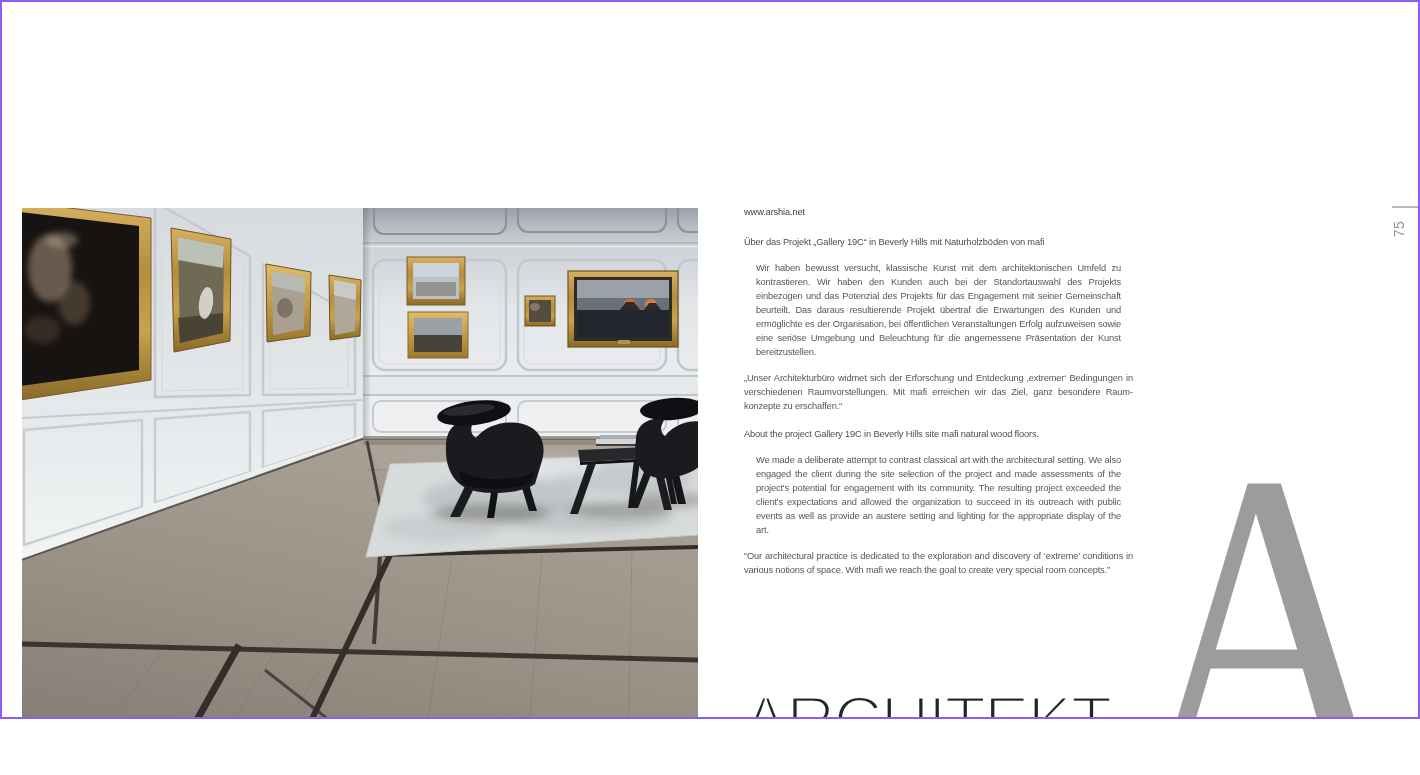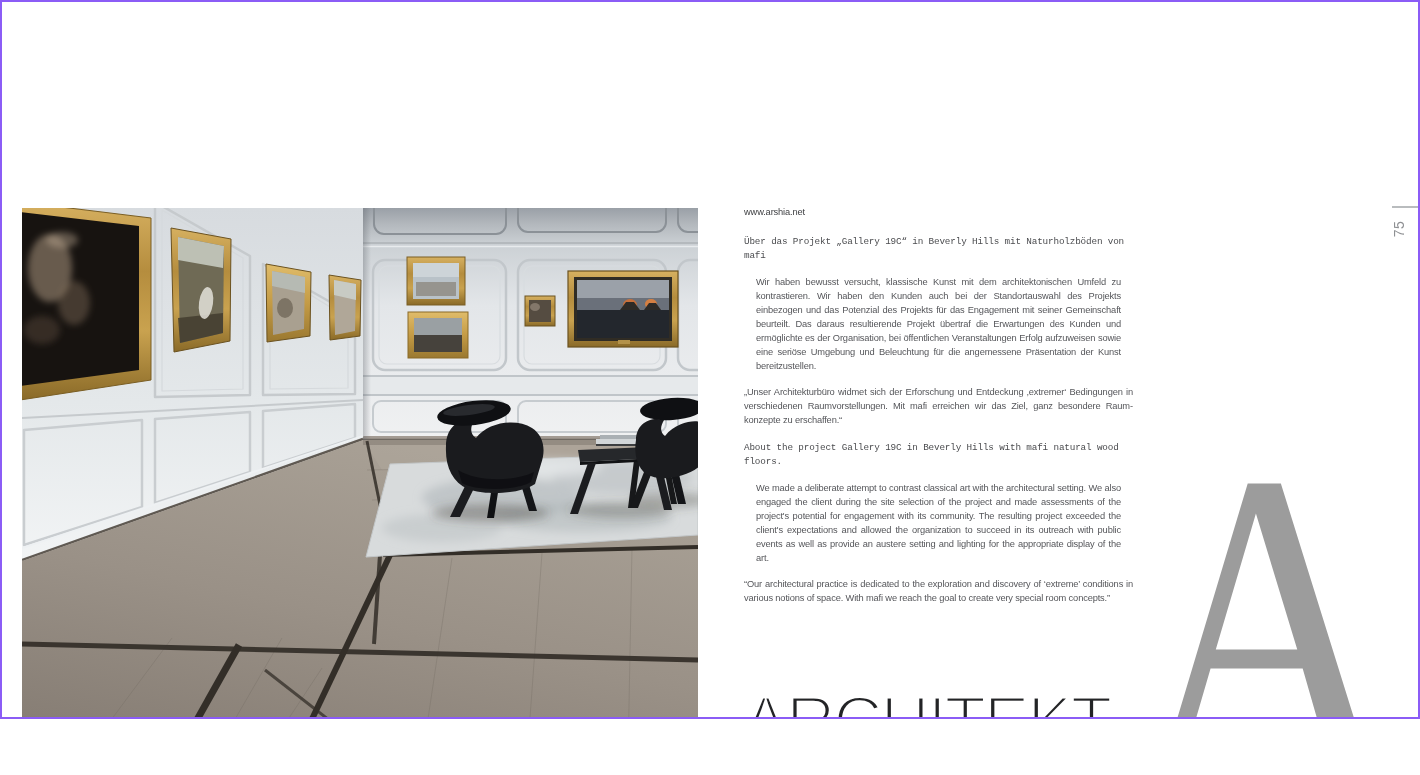--- a/index.html
+++ b/index.html
@@ -13,21 +13,21 @@
     letter-spacing:1px;color:#3a3a3c;font-weight:400;white-space:nowrap;
     -webkit-text-stroke:2px #ffffff;
   }
   .photo{position:absolute;left:20px;top:206px;width:676px;height:551px;}
   .photo svg{display:block;}
   .col{
     position:absolute;left:742px;top:203px;width:389px;
     color:#55565a;font-size:9.3px;line-height:14px;letter-spacing:-0.15px;
   }
   .col .link{margin:0 0 16px 0;color:#3e3f42;}
-  .col h2{font-size:9.3px;font-weight:400;margin:0 0 2px 0;color:#4b4c4f;letter-spacing:-0.15px;font-family:Liberation Mono, monospace;}
+  .col h2{font-size:9.3px;font-weight:400;margin:0 0 2px 0;color:#4b4c4f;letter-spacing:-0.15px;}
   .col p{margin:12px;text-align:justify;hyphens:manual;}
   .col .quote{margin:0 0 14px 0;}
   .architekt{
     position:absolute;left:741px;top:684px;font-size:68px;line-height:1;
     letter-spacing:-2px;color:#232426;white-space:nowrap;
     -webkit-text-stroke:3px #ffffff;
   }
   .bigA{position:absolute;left:0;top:0;pointer-events:none;}
   .pagenum-line{position:absolute;left:1390px;top:204px;width:29px;height:2px;background:#b9bcbe;}
   .pagenum{
@@ -275,21 +275,21 @@
     </svg>
   </figure>
 
   <div class="col">
     <p class="link">www.arshia.net</p>
 
     <h2>Über das Projekt „Gallery 19C“ in Beverly Hills mit Naturholzböden von mafi</h2>
     <p>Wir haben bewusst versucht, klassische Kunst mit dem architektonischen Umfeld zu kontras­tieren. Wir haben den Kunden auch bei der Standortauswahl des Projekts einbezogen und das Potenzial des Projekts für das Engagement mit seiner Gemeinschaft beurteilt. Das daraus resultierende Projekt übertraf die Erwartungen des Kunden und ermöglichte es der Organisa­tion, bei öffentlichen Veranstaltungen Erfolg aufzuweisen sowie eine seriöse Umgebung und Beleuchtung für die angemessene Präsentation der Kunst bereitzustellen.</p>
     <p class="quote">„Unser Architekturbüro widmet sich der Erforschung und Entdeckung ‚extremer‘ Bedingungen in verschiedenen Raumvorstellungen. Mit mafi erreichen wir das Ziel, ganz besondere Raum­konzepte zu erschaffen.“</p>
 
-    <h2>About the project Gallery 19C in Beverly Hills with mafi natural wood floors.</h2>
+    <h2>About the project Gallery 19C in Beverly Hills site mafi natural wood floors.</h2>
     <p>We made a deliberate attempt to contrast classical art with the architectural setting. We also engaged the client during the site selection of the project and made assessments of the project's potential for engagement with its community. The resulting project exceeded the client's expectations and allowed the organization to succeed in its outreach with public events as well as provide an austere setting and lighting for the appropriate display of the art.</p>
     <p class="quote" style="margin-bottom:8px">“Our architectural practice is dedicated to the exploration and discovery of ‘extreme’ conditions in various notions of space. With mafi we reach the goal to create very special room concepts.”</p>
   </div>
 
   <div class="architekt">ARCHITEKT</div>
   <svg class="bigA" width="1420" height="775" viewBox="0 0 1420 775">
     <text x="1136" y="764" font-size="428" textLength="258" lengthAdjust="spacingAndGlyphs" fill="#9c9c9c" font-family="Liberation Serif, DejaVu Serif, serif">A</text>
   </svg>
 
   <div class="pagenum-line"></div>

